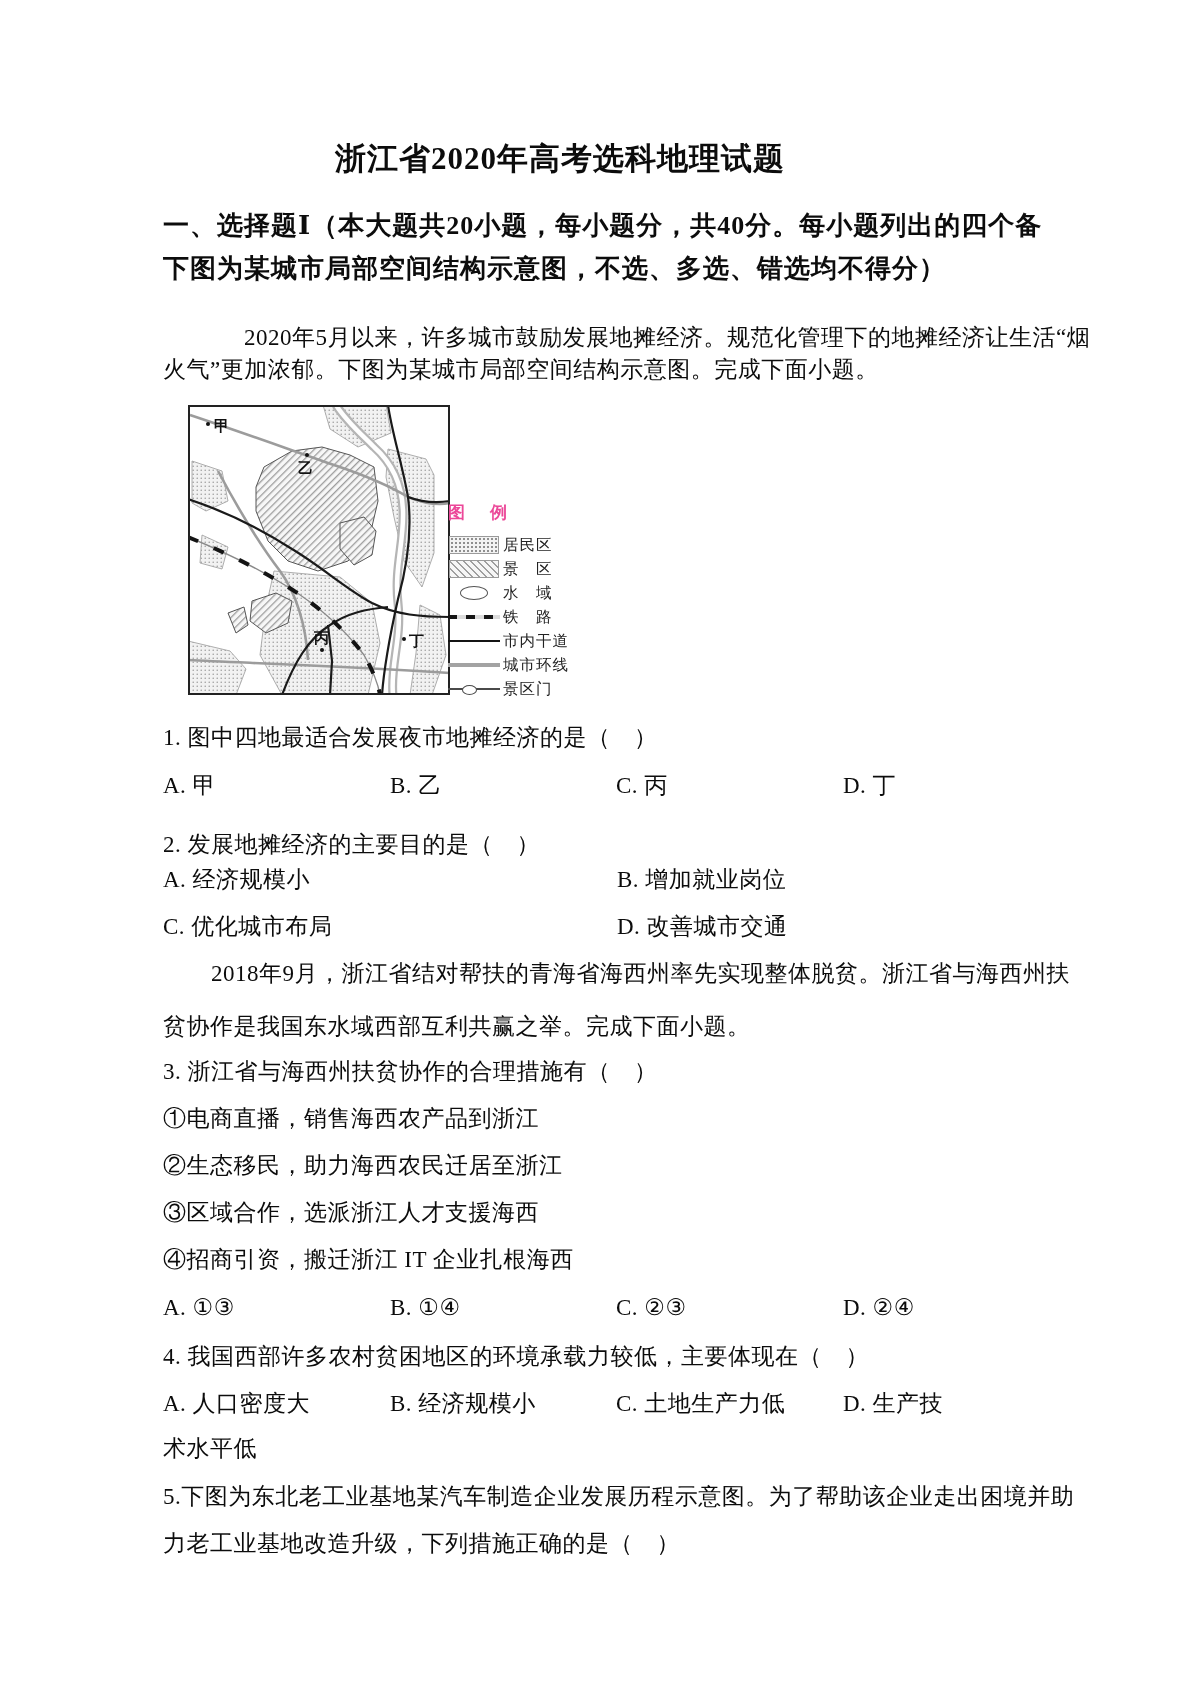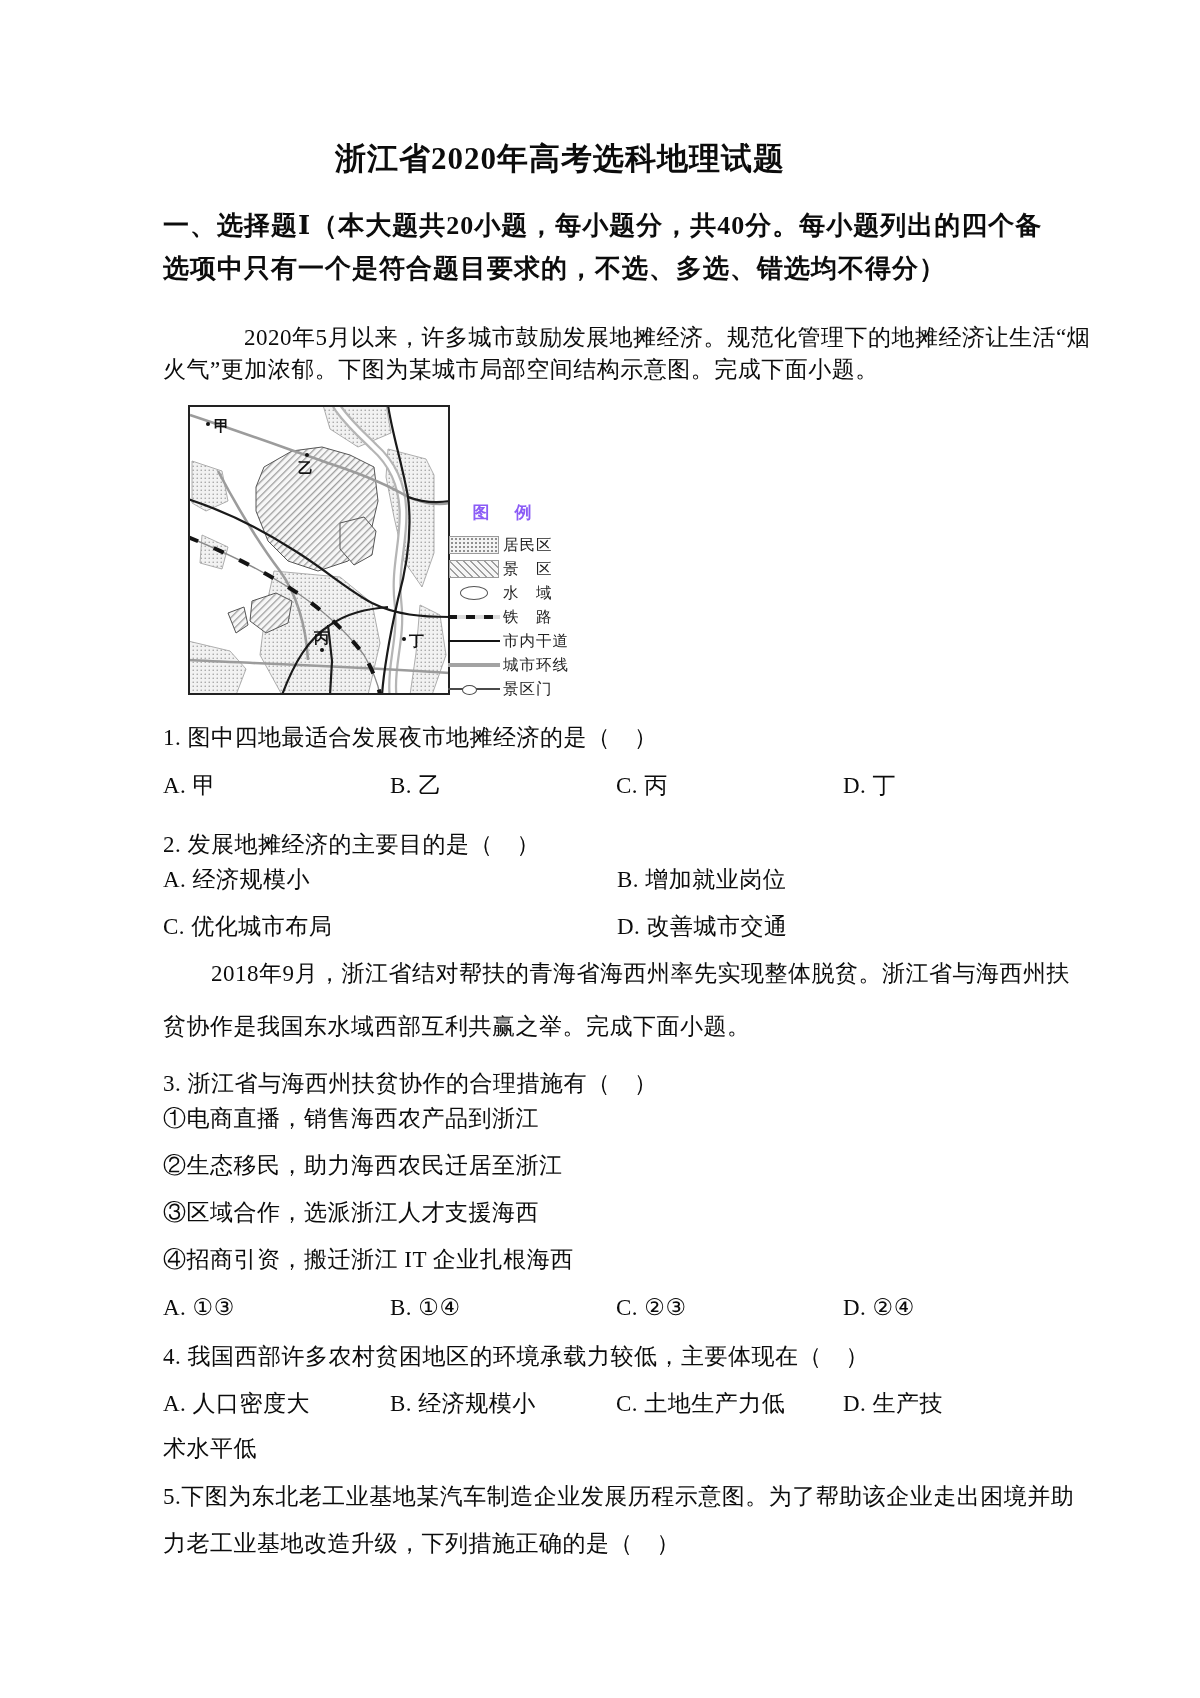--- a/index.html
+++ b/index.html
@@ -19,21 +19,21 @@
   }
   .h1{font-size:26px;letter-spacing:1px;}
   .grid4{display:grid;grid-template-columns:227px 226px 227px auto;width:900px;}
   .grid2{display:grid;grid-template-columns:454px auto;width:900px;}
   
   .map-wrap{position:absolute;left:188px;top:405px;width:262px;height:290px;}
   .legend{
     position:absolute;left:448px;top:501px;width:150px;
     font-size:15.5px;letter-spacing:1px;color:#222;
   }
-  .legend-title{width:112px;text-align:center;font-size:17px;font-weight:bold;letter-spacing:4px;margin-bottom:9px;color:#8b5cf6;}
+  .legend-title{width:112px;text-align:left;font-size:17px;font-weight:bold;letter-spacing:4px;margin-bottom:9px;color:#ec4899;}
   .lrow{display:flex;align-items:center;height:24px;gap:3px;}
   .sym{width:52px;flex:0 0 52px;display:flex;align-items:center;justify-content:center;}
   .sw-res{width:48px;height:16px;border:1px solid #9a9a9a;
     background-image:radial-gradient(#8f8f8f 1px, transparent 1px);
     background-size:4px 4px;background-color:#f3f3f3;}
   .sw-scenic{width:48px;height:16px;border:1px solid #9a9a9a;background-color:#f6f6f6;
     background-image:repeating-linear-gradient(45deg,#9f9f9f 0 1.4px,transparent 1.4px 5px);}
   .sw-water{width:26px;height:12px;border:1.6px solid #555;border-radius:50%;background:#fff;}
   .sw-rail{width:52px;height:4.5px;background:repeating-linear-gradient(90deg,#151515 0 9px,#dcdcdc 9px 18px);}
   .sw-road{width:52px;height:2.6px;background:#141414;}
@@ -44,21 +44,21 @@
   .map-label{font-family:"Liberation Serif","DejaVu Serif",serif;font-size:15px;font-weight:bold;fill:#111;}
 </style>
 </head>
 <body>
 
 <div class="page">
 
   <div class="title">浙江省2020年高考选科地理试题</div>
 
   <div class="ln bold h1" style="left:163px;top:203px;margin-top:7px;">一、选择题Ⅰ（本大题共20小题，每小题分，共40分。每小题列出的四个备</div>
-  <div class="ln bold h1" style="left:163px;top:253px;">选项中只有一个是符合题目要求的，不选、多选、错选均不得分）</div>
+  <div class="ln bold h1" style="left:163px;top:253px;">下图为某城市局部空间结构示意图，不选、多选、错选均不得分）</div>
 
   <div class="ln" style="left:211px;top:324px;margin-left:33px;">2020年5月以来，许多城市鼓励发展地摊经济。规范化管理下的地摊经济让生活“烟</div>
   <div class="ln" style="left:163px;top:356px;">火气”更加浓郁。下图为某城市局部空间结构示意图。完成下面小题。</div>
 
   <div class="map-wrap">
     <svg width="262" height="290" viewBox="0 0 262 290" xmlns="http://www.w3.org/2000/svg">
       <defs>
         <pattern id="dots" width="4" height="4" patternUnits="userSpaceOnUse">
           <rect width="4" height="4" fill="#f2f2f2"></rect>
           <circle cx="1.2" cy="1.2" r="0.7" fill="#909090"></circle>
@@ -184,21 +184,21 @@
     <span>B. 增加就业岗位</span>
   </div>
   <div class="ln grid2" style="left:163px;top:913px;">
     <span>C. 优化城市布局</span>
     <span>D. 改善城市交通</span>
   </div>
 
   <div class="ln" style="left:211px;top:960px;">2018年9月，浙江省结对帮扶的青海省海西州率先实现整体脱贫。浙江省与海西州扶</div>
   <div class="ln" style="left:163px;top:1013px;">贫协作是我国东水域西部互利共赢之举。完成下面小题。</div>
 
-  <div class="ln" style="left:163px;top:1058px;margin-top:12px;">3.  浙江省与海西州扶贫协作的合理措施有（　）</div>
+  <div class="ln" style="left:163px;top:1058px;">3.  浙江省与海西州扶贫协作的合理措施有（　）</div>
   <div class="ln" style="left:163px;top:1105px;">①电商直播，销售海西农产品到浙江</div>
   <div class="ln" style="left:163px;top:1152px;">②生态移民，助力海西农民迁居至浙江</div>
   <div class="ln" style="left:163px;top:1199px;">③区域合作，选派浙江人才支援海西</div>
   <div class="ln" style="left:163px;top:1246px;">④招商引资，搬迁浙江 IT 企业扎根海西</div>
   <div class="ln grid4" style="left:163px;top:1294px;">
     <span>A. ①③</span>
     <span>B. ①④</span>
     <span>C. ②③</span>
     <span>D. ②④</span>
   </div>

